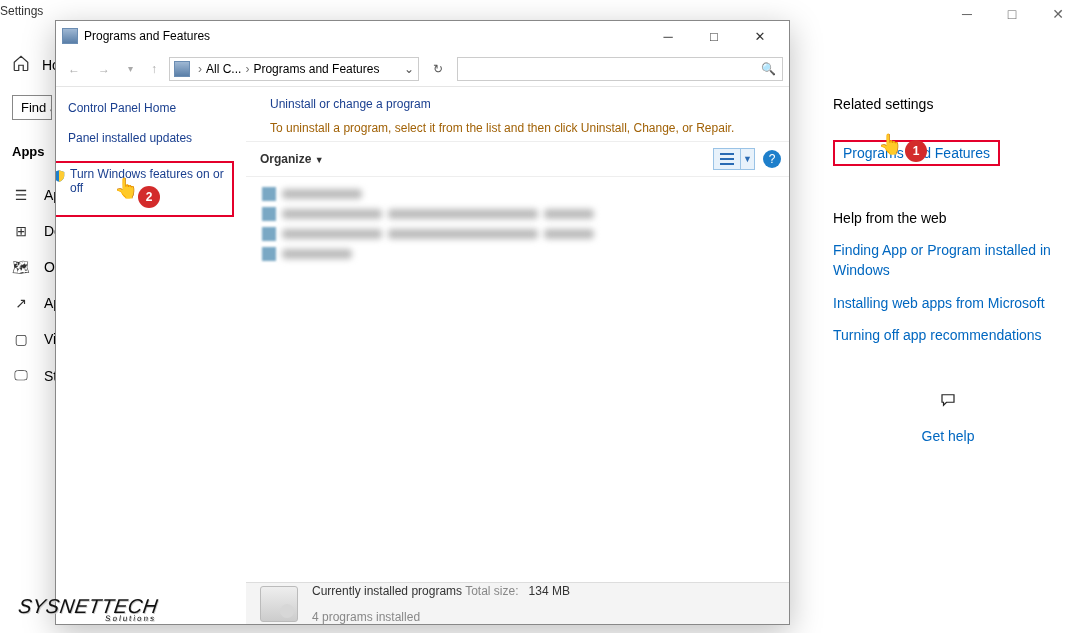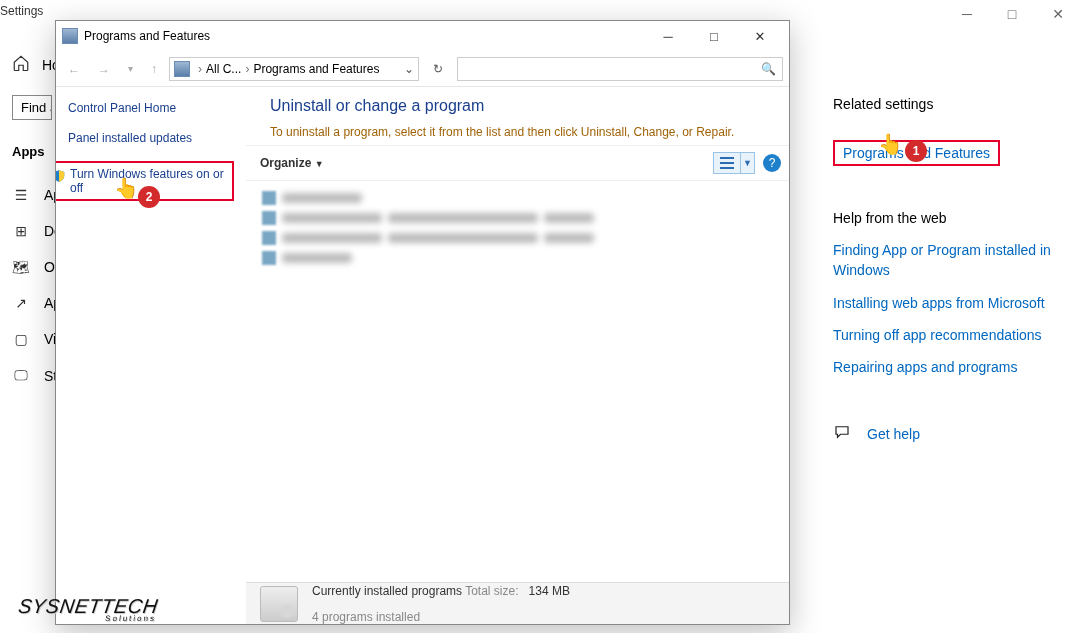--- a/index.html
+++ b/index.html
@@ -18,21 +18,21 @@
 .settings-apps-header { font-size: 13px; font-weight: 600; margin-bottom: 18px; }
 .settings-nav-item { display: flex; align-items: center; gap: 14px; padding: 10px 0; font-size: 14px; }
 .settings-nav-item .icon { width: 18px; text-align: center; color: #333; }
 
 .settings-right { flex: 1; padding: 0 30px 0 80px; }
 .settings-related-heading { font-size: 14px; margin: 42px 0 28px 0; font-weight: 400; }
 .settings-link-boxed { border: 2px solid #e4002b; padding: 2px 8px; display: inline-block; }
 .settings-link-boxed a { color: #0067c0; text-decoration: none; font-size: 14px; }
 .settings-help-heading { font-size: 14px; margin: 44px 0 14px 0; }
 .settings-help-link { display: block; color: #0067c0; text-decoration: none; font-size: 14px; margin-bottom: 12px; line-height: 1.45; }
-.settings-action-link { display: flex; align-items: center; gap: 16px; color: #0067c0; text-decoration: none; font-size: 14px; margin-bottom: 14px; }
+.settings-action-link { display: flex; align-items: center; gap: 16px; color: #0067c0; text-decoration: none; font-size: 14px; margin-bottom: 14px; flex-direction: column; }
 .settings-action-link .icon { color: #222; width: 18px; }
 
 
 .dialog { position: absolute; top: 20px; left: 55px; width: 735px; height: 605px; background: #fff; border: 1px solid #888; box-shadow: 0 8px 30px rgba(0,0,0,.25); display: flex; flex-direction: column; }
 .dlg-titlebar { height: 30px; display: flex; align-items: center; padding: 0 6px; font-size: 12px; }
 .dlg-title-icon { width: 16px; height: 16px; margin-right: 6px; display:inline-block; background: linear-gradient(#9fb8d4,#5a7fa8); border:1px solid #6b8db3; }
 .dlg-win-controls { margin-left: auto; display: flex; }
 .dlg-win-controls span { width: 46px; text-align: center; font-size: 13px; color: #333; }
 
 .dlg-toolbar { height: 36px; border-bottom: 1px solid #e5e5e5; display: flex; align-items: center; padding: 0 6px; gap: 6px; font-size: 12px; }
@@ -41,26 +41,26 @@
 .dlg-breadcrumb .bc-icon { width: 16px; height: 16px; margin-right: 4px; display:inline-block; background: linear-gradient(#9fb8d4,#5a7fa8); border:1px solid #6b8db3; }
 .dlg-breadcrumb .sep { color: #777; padding: 0 4px; }
 .dlg-breadcrumb .bc-dd { color: #555; margin-left: auto; }
 .dlg-refresh { padding: 0 8px; color: #555; }
 .dlg-search { flex: 1; border: 1px solid #ccc; height: 24px; display: flex; align-items: center; justify-content: flex-end; padding: 0 6px; }
 .dlg-search .search-icon { color: #555; font-size: 12px; }
 
 .dlg-body { flex: 1; display: flex; overflow: hidden; }
 .dlg-sidebar { width: 190px; padding: 14px 12px; }
 .dlg-side-link { display: block; color: #1a3f8f; font-size: 12px; margin-bottom: 16px; text-decoration: none; cursor: pointer; }
-.dlg-side-link.boxed { border: 2px solid #e4002b; padding: 4px 6px 4px 22px; margin-left: -22px; position: relative; }
+.dlg-side-link.boxed { border: 2px solid #e4002b; padding: 4px 6px 20px 22px; margin-left: -22px; position: relative; }
 .dlg-side-link.boxed .shield { position: absolute; left: 4px; top: 6px; width: 14px; height: 14px; }
 
 .dlg-main { flex: 1; display: flex; flex-direction: column; background: #fff; }
 .dlg-main-inner { padding: 10px 18px 0 24px; flex: 1; display:flex; flex-direction:column; }
-.dlg-heading { color: #1a3f8f; font-size: 16px; font-weight: 400; margin-bottom: 10px; }
+.dlg-heading { color: #1a3f8f; font-size: 12px; font-weight: 400; margin-bottom: 10px; }
 .dlg-sub { font-size: 12px; color: #a16207; margin-bottom: 6px; }
 .dlg-organize-row { display: flex; align-items: center; border-top: 1px solid #eee; border-bottom: 1px solid #eee; padding: 6px 0; margin-left: -24px; margin-right: -18px; padding-left: 8px; padding-right: 8px; }
 .dlg-organize-row .organize { font-size: 12px; color: #333; padding: 2px 6px; font-weight: bold; }
 .dlg-organize-row .right-tools { margin-left: auto; display: flex; align-items: center; gap: 8px; }
 .view-btn { border: 1px solid #9ac3e6; background: #e8f2fb; width: 28px; height: 22px; display: flex; align-items: center; justify-content: center; }
 .view-dd { border: 1px solid #9ac3e6; border-left: none; background: #e8f2fb; width: 14px; height: 22px; display:flex; align-items:center; justify-content:center; font-size:9px; color:#2a6bb4; }
 .help-q { width: 18px; height: 18px; border-radius: 50%; background: #1e7fcb; color: #fff; font-size: 12px; display:flex; align-items:center; justify-content:center; }
 
 .blur-list { margin-top: 8px; margin-left: -8px; }
 .blur-row { height: 18px; margin-bottom: 2px; display:flex; align-items:center; gap:6px; }
@@ -146,21 +146,20 @@
   <div style="position:absolute; top:54px; left:833px; width:230px;">
     <div class="settings-related-heading">Related settings</div>
     <div class="settings-link-boxed">
       <a href="#">Programs and Features</a>
     </div>
 
     <div class="settings-help-heading">Help from the web</div>
     <a class="settings-help-link" href="#">Finding App or Program installed in Windows</a>
     <a class="settings-help-link" href="#">Installing web apps from Microsoft</a>
     <a class="settings-help-link" href="#">Turning off app recommendations</a>
-    <a class="settings-help-link" href="#">Repairing apps and programs</a>
 
     <div style="height:34px;"></div>
     <a class="settings-action-link" href="#">
       <span class="icon">
         <svg width="18" height="18" viewBox="0 0 24 24" fill="none" stroke="#222" stroke-width="1.6">
             <path d="M4 5h16v10H10l-4 4v-4H4z"></path>
           </svg>
       </span>
       <span>Get help</span>
     </a>

